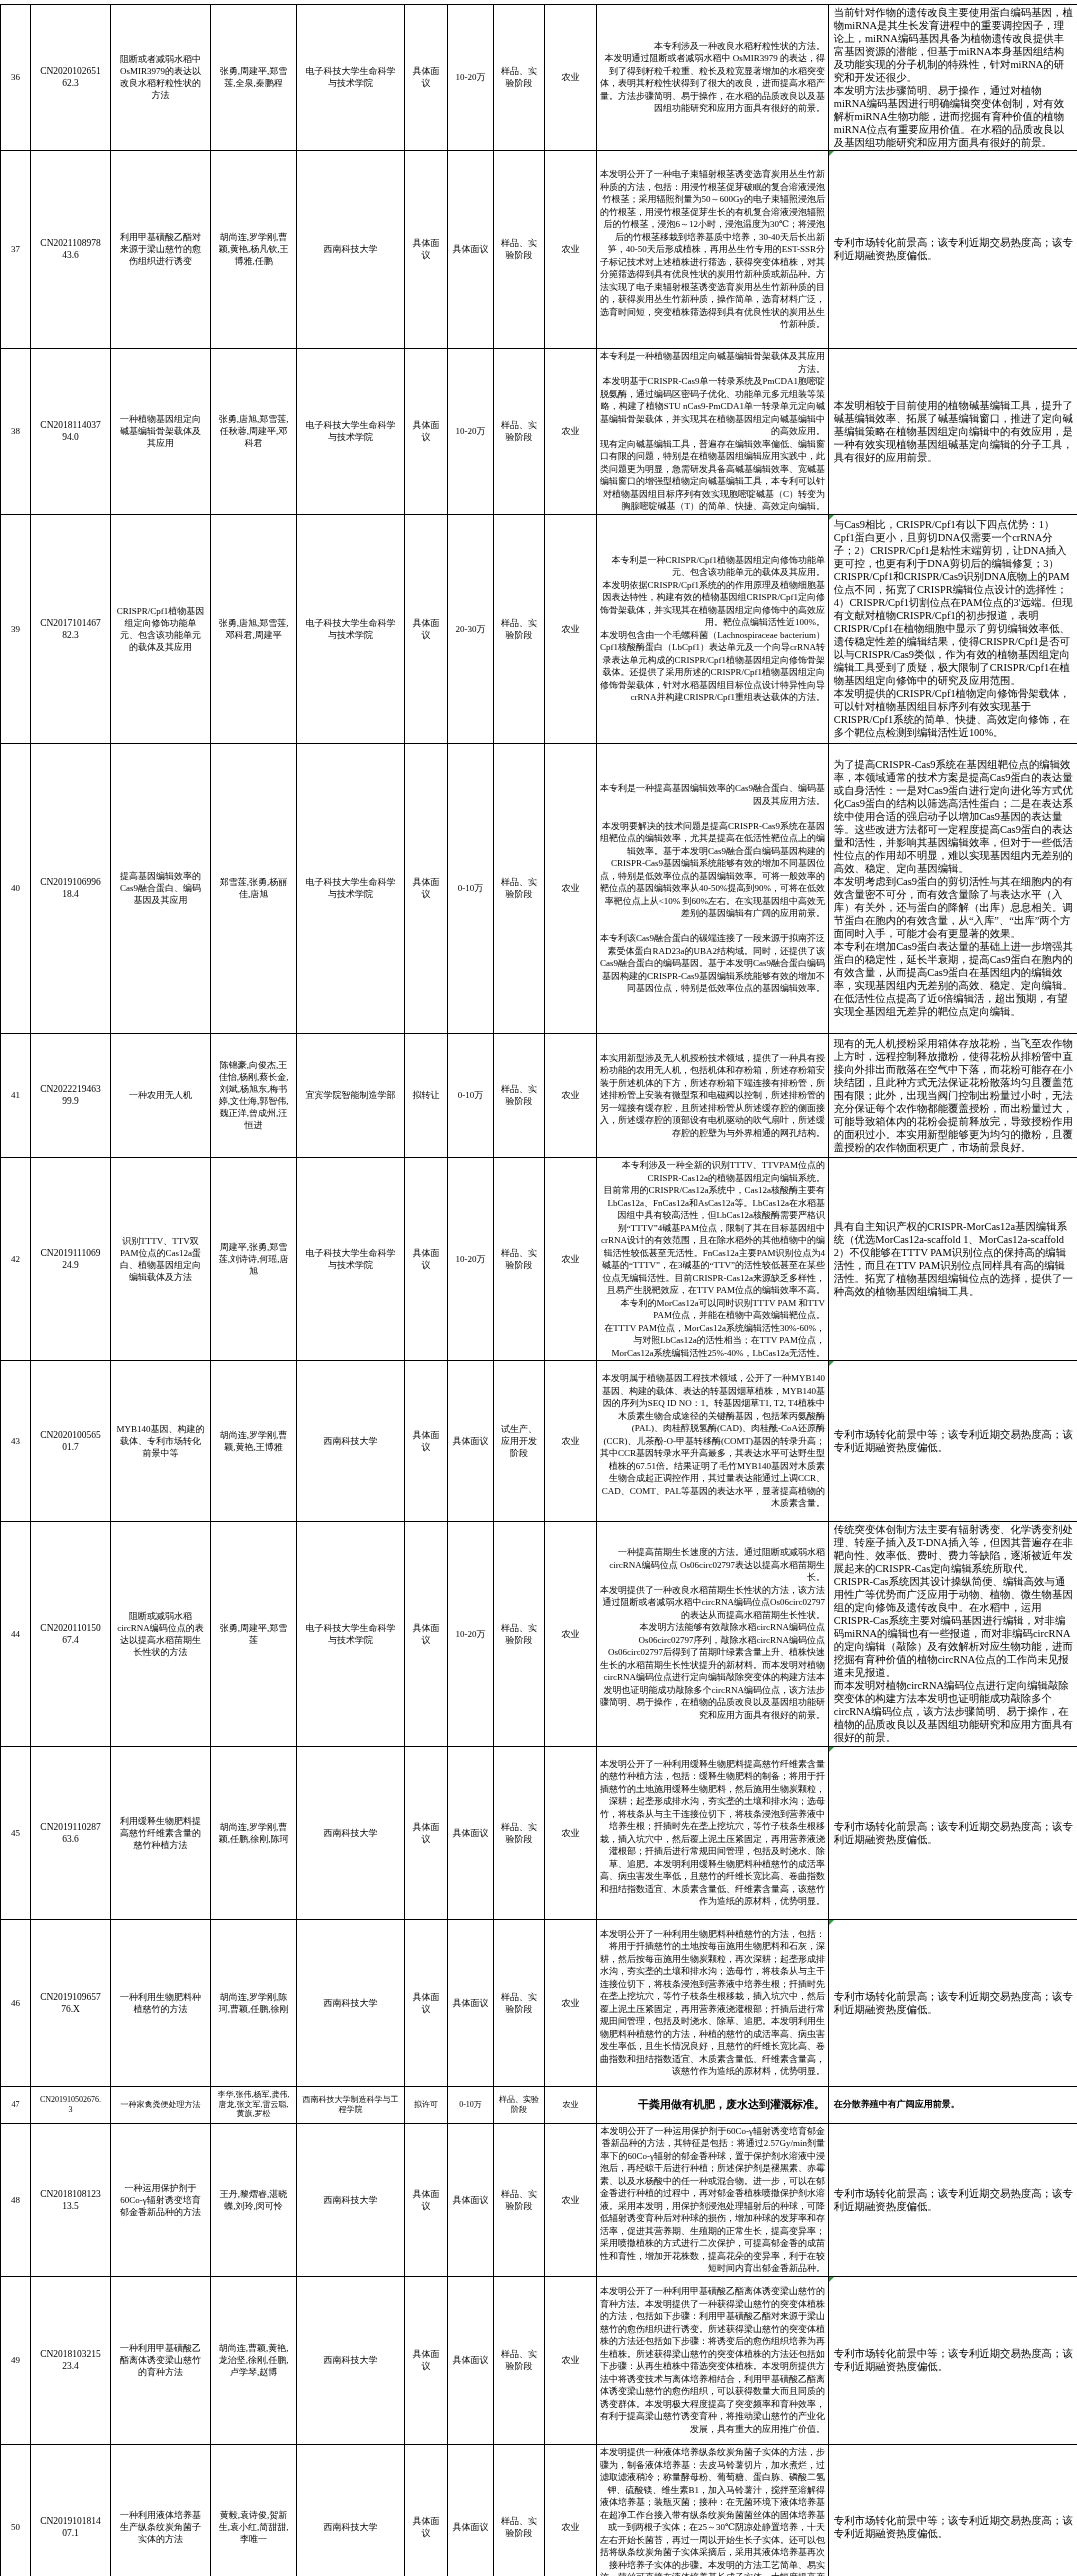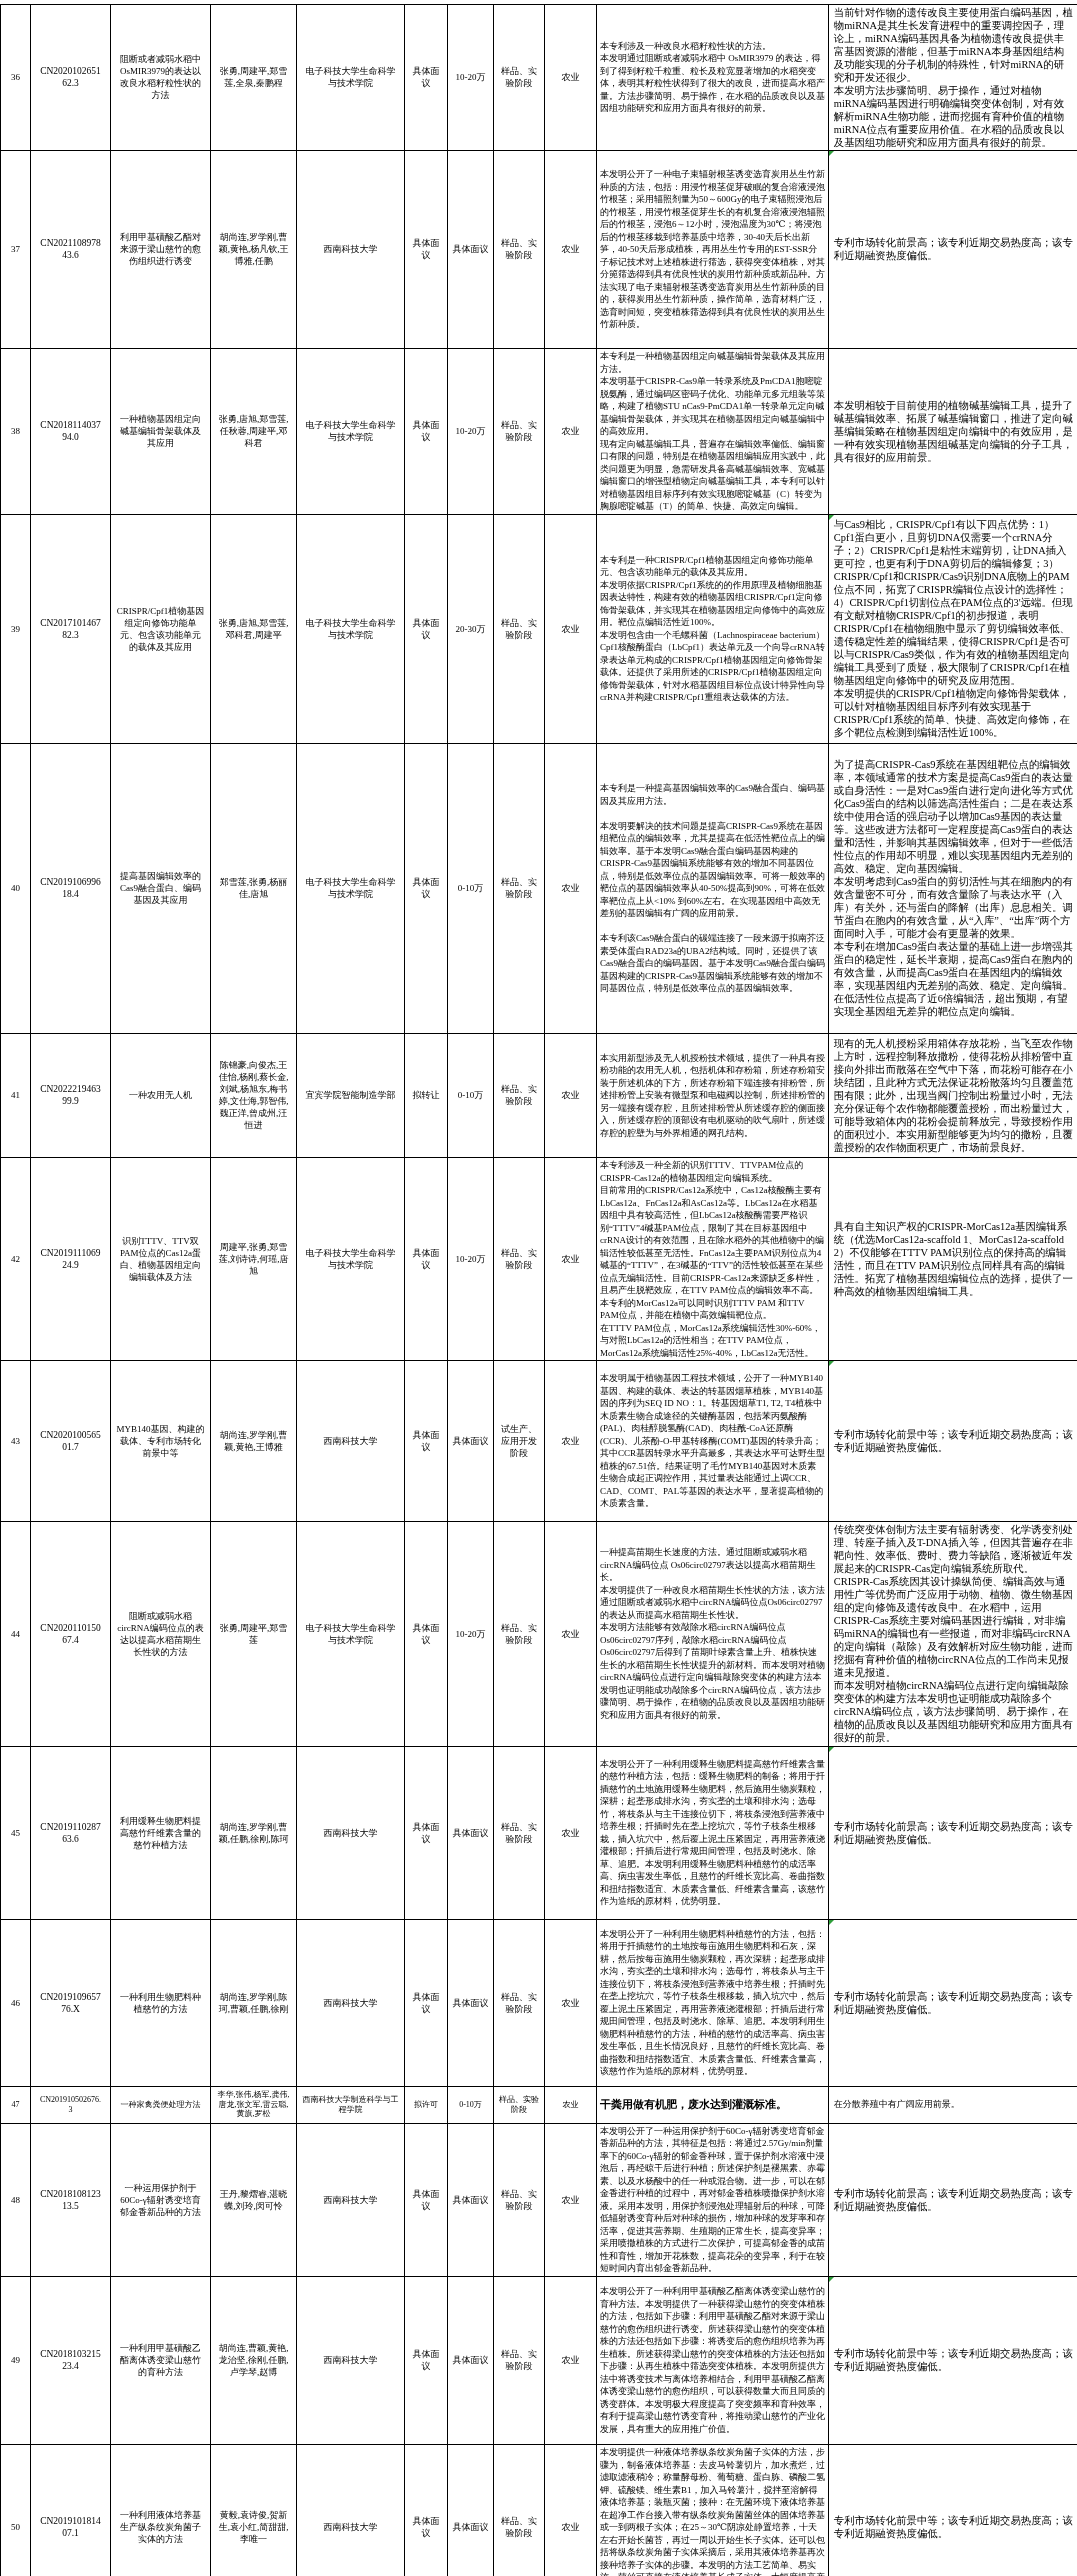--- a/index.html
+++ b/index.html
@@ -4,26 +4,26 @@
 <style>
   html,body { margin:0; padding:0; background:#ffffff; }
   body { width:1078px; font-family:"Liberation Serif","DejaVu Serif",serif; color:#000; }
   table.grid { border-collapse:collapse; table-layout:fixed; width:1078px; margin-top:3.6px; }
   td { border:1.2px solid #000; border-top-width:1.8px; border-bottom-width:1.8px;
        padding:1.2px 3.6px; text-align:center; vertical-align:middle;
        font-size:9px; line-height:12px; overflow:hidden; word-wrap:break-word; }
   td.c0 { font-size:9px;text-align:center; }
   td.c1 { word-break:break-all; font-size:9.5px; padding:0 8.3px;text-align:center; }
   td.c2, td.c3, td.c4 { padding:1.2px 4.8px; }
-  td.c9 { text-align:left; font-size:9px; line-height:12.5px; white-space:pre-line; padding:1.2px 3px; }
+  td.c9 { text-align:right; font-size:9px; line-height:12.5px; white-space:pre-line; padding:1.2px 3px; }
   td.c10 { text-align:left; font-size:10.4px; line-height:13px; white-space:pre-line;
            padding:1.2px 4.8px; position:relative;margin-top:44px; }
   tr.short td { line-height:9.5px; font-size:8px; }
   tr.short td.c9 { font-size:11px; line-height:9.5px;font-weight:bold; }
-  tr.short td.c10 { font-size:9px; line-height:10.7px; }
+  tr.short td.c10 { font-size:9px; line-height:10.7px;font-weight:bold; }
   td.gm::before { content:""; position:absolute; top:0; left:0; width:0; height:0;
                   border-top:5.4px solid #2e9e3a; border-right:5.4px solid transparent; }
 </style>
 </head>
 <body>
 
 <table class="grid">
   <colgroup>
     <col style="width:30px">
       <col style="width:80px">

